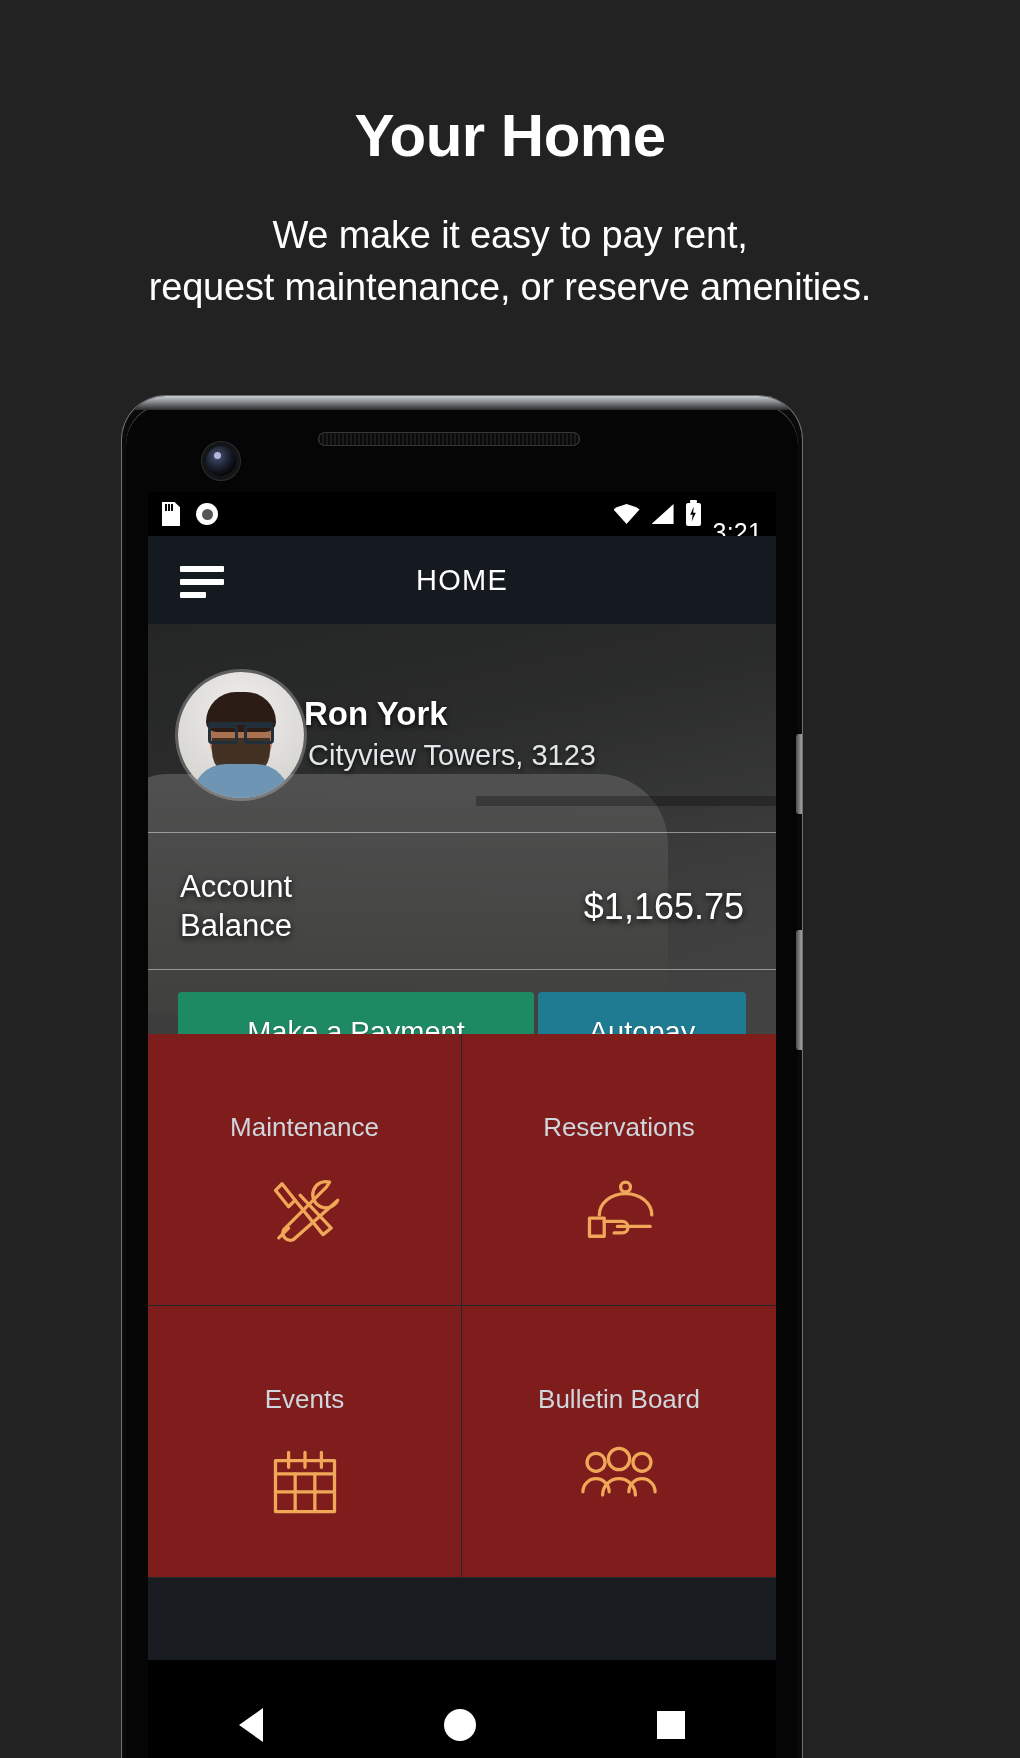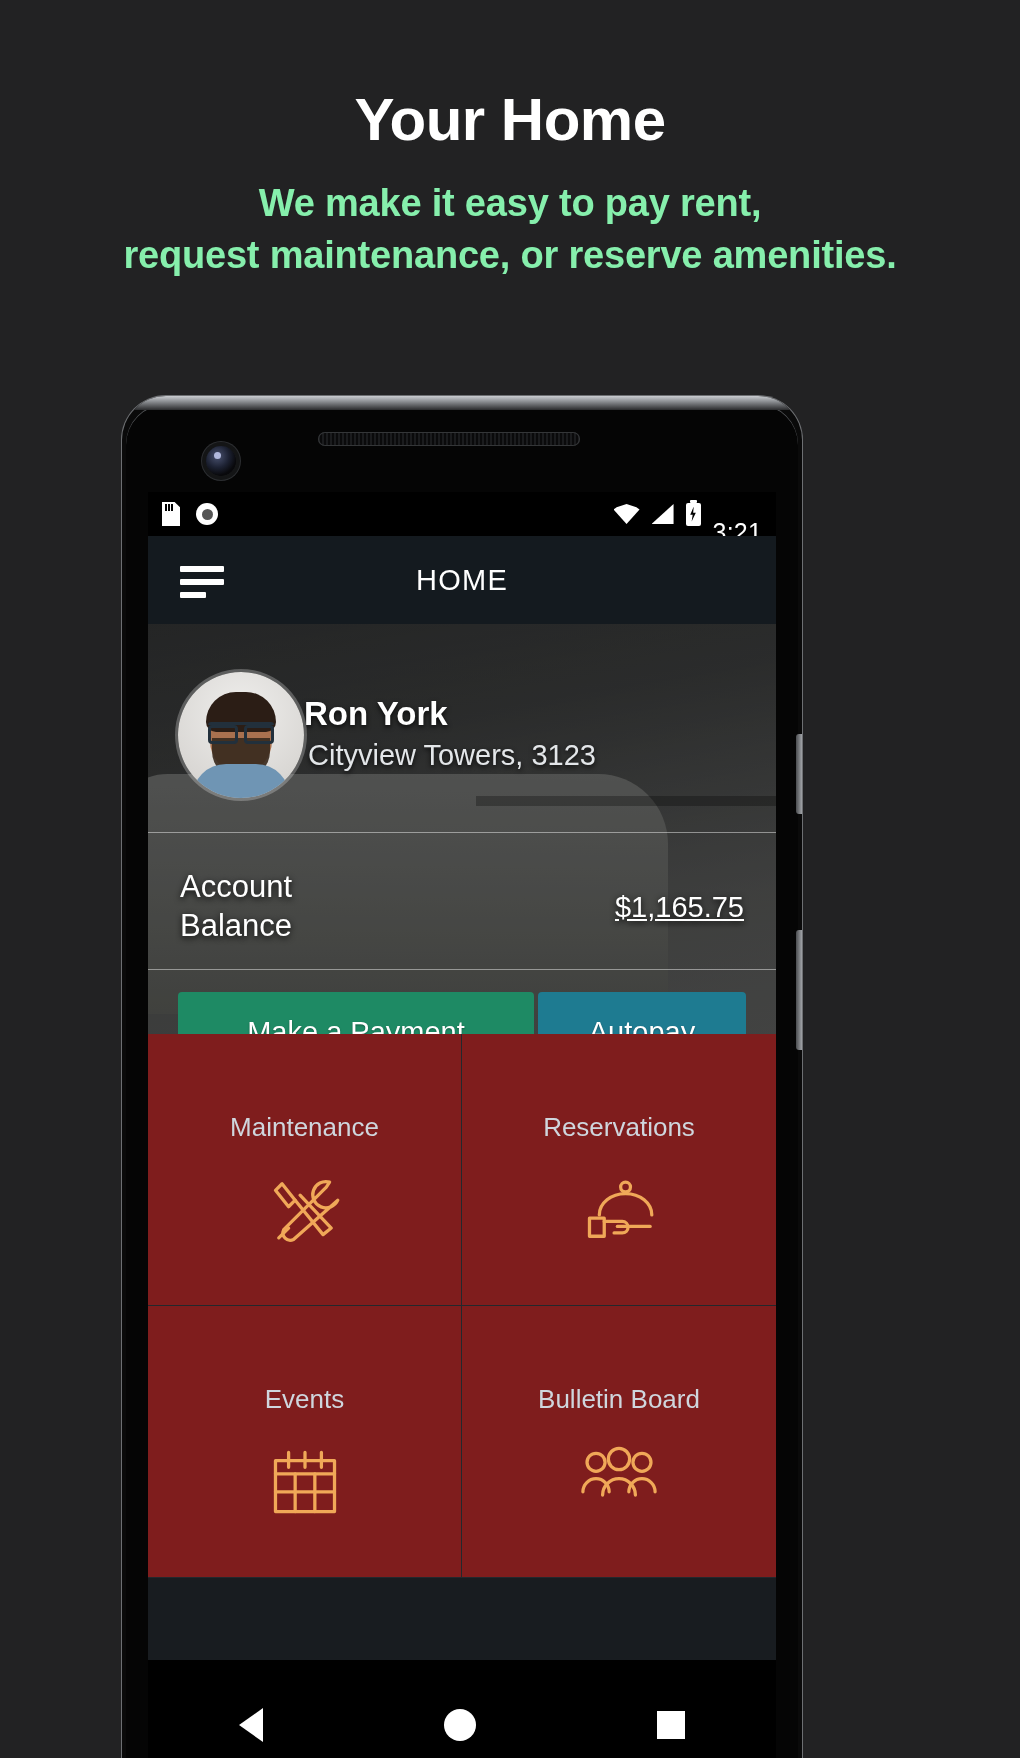--- a/index.html
+++ b/index.html
@@ -6,27 +6,27 @@
   body{
     width:1020px;height:1758px;
     background:#222223;
     font-family:"Liberation Sans", sans-serif;
     overflow:hidden;position:relative;
   }
 
   
   .promo{position:absolute;left:0;top:0;width:1020px;text-align:center;}
   .promo-title{
-    margin:0;padding-top:88px;
+    margin:16px;padding-top:88px;
     font-size:60px;font-weight:bold;color:#ffffff;
     letter-spacing:-0.5px;line-height:1.05;
   }
   .promo-sub{
     margin:0;padding-top:26px;
-    font-size:38px;font-weight:700;color:#86efac;
+    font-size:38px;font-weight:400;color:#ffffff;
     line-height:1.38;letter-spacing:-0.2px;
   }
 
   
   .phone{
     position:absolute;left:122px;top:396px;
     width:680px;height:1400px;
     border-radius:44px 44px 0 0;
     background:#0a0a0a;
     box-shadow:0 0 0 1px #6d6f72;
@@ -154,21 +154,21 @@
 
   .hero-rule{position:absolute;left:0;right:0;height:1px;background:rgba(255,255,255,.45);z-index:4;}
   .hero-rule.r1{top:208px;}
   .hero-rule.r2{top:345px;}
 
   .balance-row{
     position:absolute;left:0;right:0;top:228px;height:110px;z-index:5;
     display:flex;align-items:center;justify-content:space-between;padding:0 32px;box-sizing:border-box;
   }
   .bal-label{color:#ffffff;font-size:31px;line-height:1.25;text-shadow:0 2px 6px rgba(0,0,0,.9);}
-  .bal-amount{color:#ffffff;font-size:29px;text-shadow:0 2px 6px rgba(0,0,0,.9);text-decoration:underline;}
+  .bal-amount{color:#ffffff;font-size:36px;text-shadow:0 2px 6px rgba(0,0,0,.9);}
 
   .btn-row{position:absolute;left:0;right:0;top:368px;z-index:5;display:flex;gap:4px;padding:0 30px;box-sizing:border-box;}
   .btn{
     border:none;border-radius:4px;color:#fff;font-size:29px;font-family:inherit;
     height:80px;display:flex;align-items:center;justify-content:center;cursor:pointer;
     text-shadow:0 1px 2px rgba(0,0,0,.35);
   }
   .btn-pay{flex:1 1 auto;background:#1e8a64;}
   .btn-auto{width:208px;background:#1e7b91;}
 

